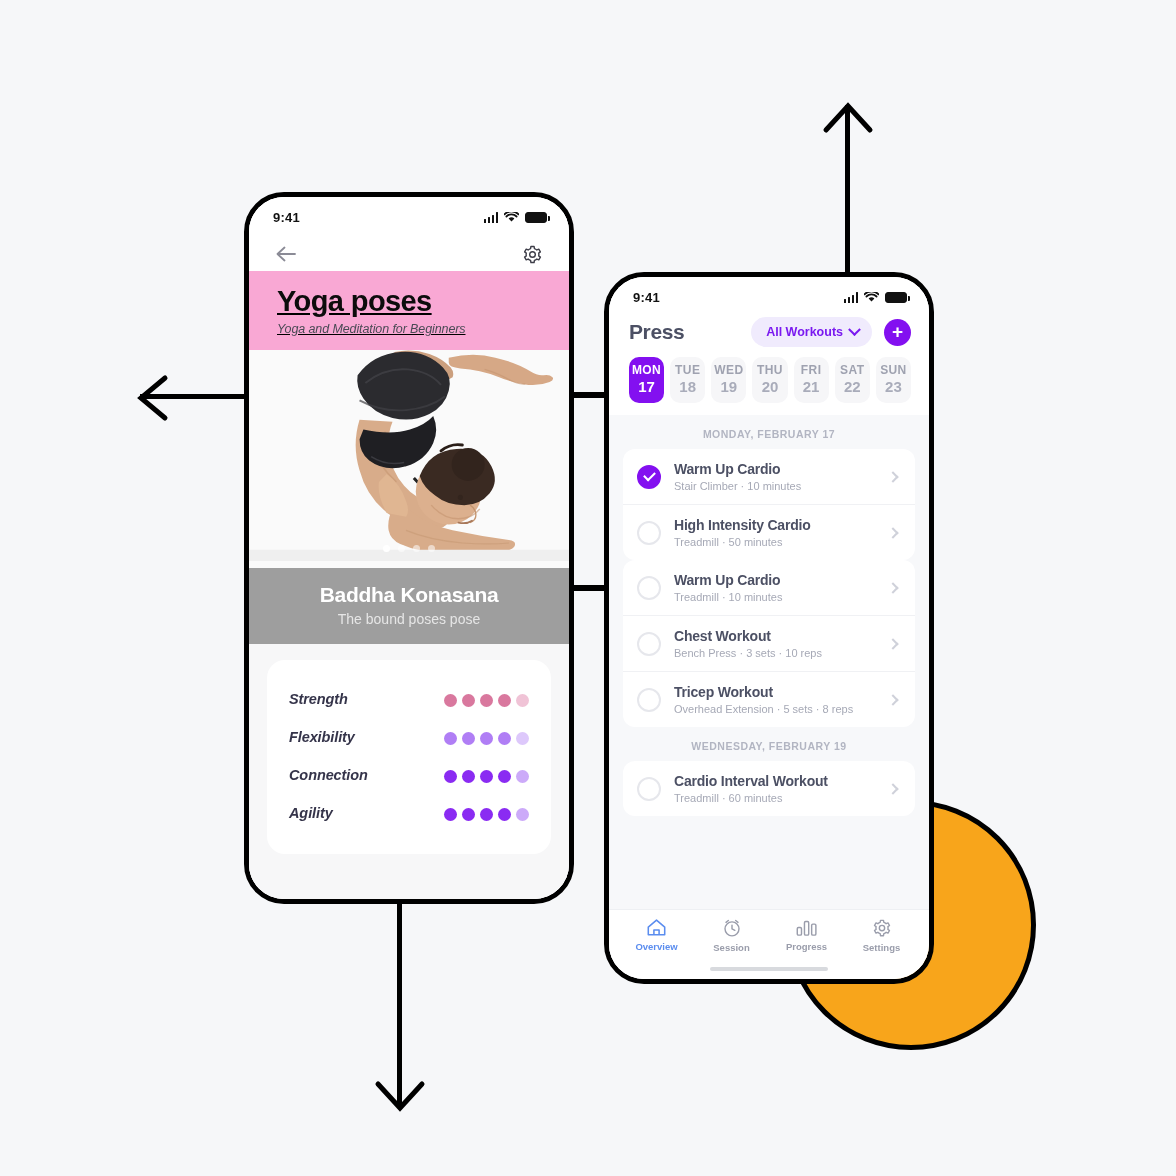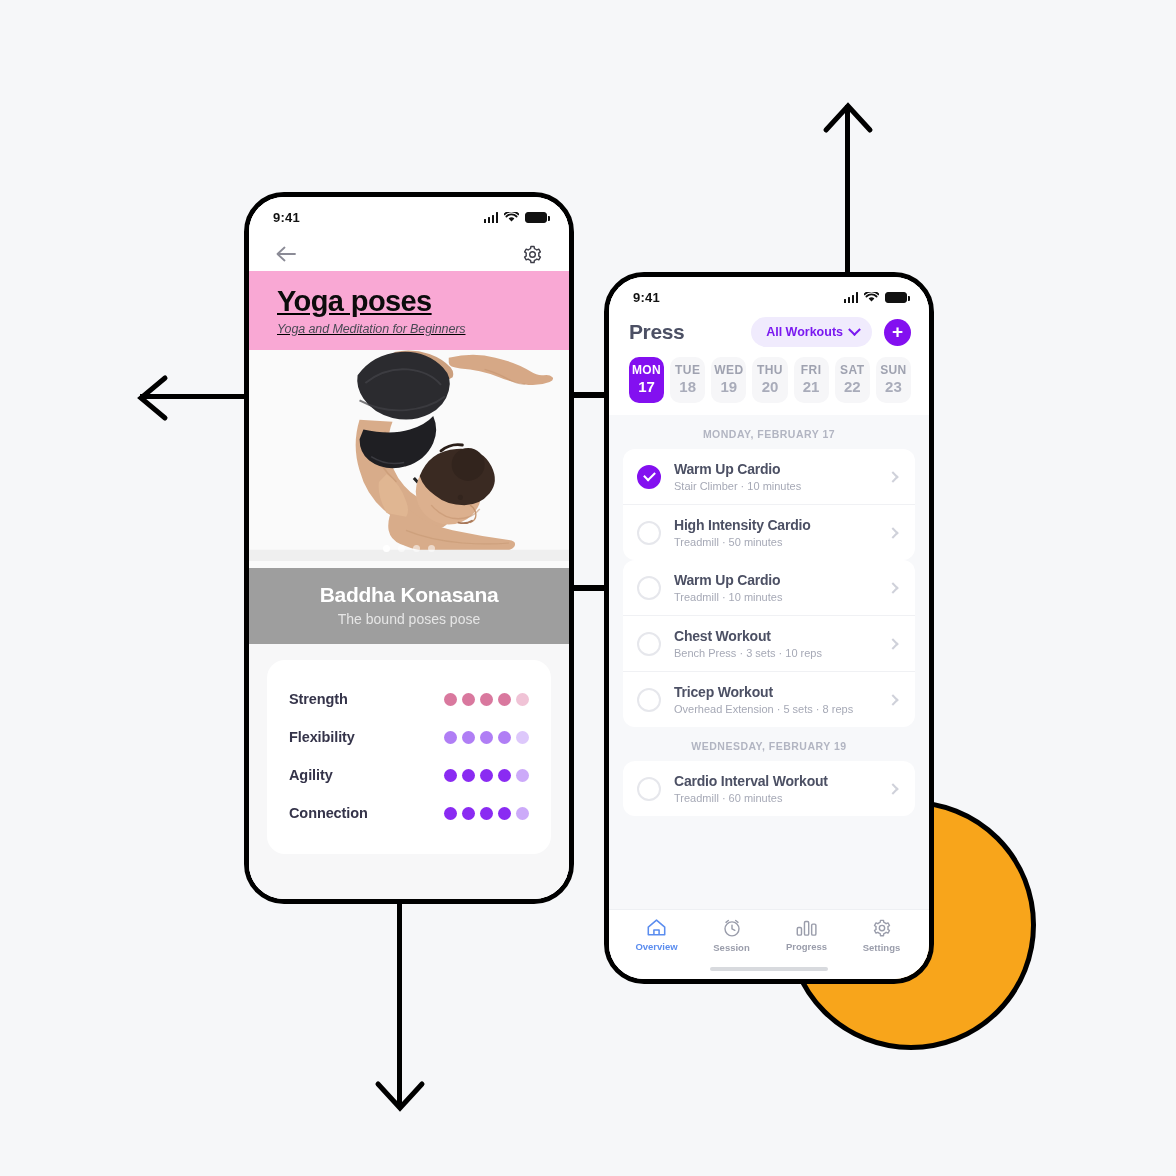--- a/index.html
+++ b/index.html
@@ -107,22 +107,23 @@
     background: #9e9e9e; text-align:center; padding: 15px 10px 17px 10px;
   }
   .pose-name { font-size: 21px; font-weight: bold; color: #fff; letter-spacing: -.3px; }
   .pose-desc { font-size: 14px; color: #e6e6e6; margin-top: 4px; }
 
   .stats-wrap { background:#f7f7f8; padding: 16px 18px 22px 18px; height: 100%; }
   .stats-card {
     background:#fff; border-radius: 18px; padding: 20px 22px 22px 22px;
   }
   .stat-row {
-    display:flex; align-items:center; justify-content:space-between;
+    display:flex; align-items:flex-end; justify-content:space-between;
     padding: 11px 0 11px 0;
+    font-style: italic;
   }
   .stat-label { font-size: 14.5px; font-weight: bold; color: #35344a; letter-spacing:-.1px; }
   .pips { display:flex; gap: 5px; }
   .pips i { display:block; width: 13px; height: 13px; border-radius: 50%; }
 
   
   .rp-body { background: #f7f8fa; height: 100%; display:flex; flex-direction:column; }
   .rp-header {
     background: #fff; padding: 6px 18px 10px 20px;
     display:flex; align-items:center; justify-content:space-between;
@@ -328,39 +329,39 @@
             <div class="stat-label">Flexibility</div>
             <div class="pips">
               <i style="background:#b07ef5"></i>
                 <i style="background:#b07ef5"></i>
                 <i style="background:#b07ef5"></i>
                 <i style="background:#b07ef5"></i>
                 <i style="background:#ddc8fb"></i>
             </div>
           </div>
           <div class="stat-row">
+            <div class="stat-label">Connection</div>
+            <div class="pips">
+              <i style="background:#8a2bf2"></i>
+                <i style="background:#8a2bf2"></i>
+                <i style="background:#8a2bf2"></i>
+                <i style="background:#8a2bf2"></i>
+                <i style="background:#ccaaf9"></i>
+            </div>
+          </div>
+          <div class="stat-row">
             <div class="stat-label">Agility</div>
             <div class="pips">
               <i style="background:#8a2bf2"></i>
                 <i style="background:#8a2bf2"></i>
                 <i style="background:#8a2bf2"></i>
                 <i style="background:#8a2bf2"></i>
                 <i style="background:#ccaaf9"></i>
             </div>
           </div>
-          <div class="stat-row">
-            <div class="stat-label">Connection</div>
-            <div class="pips">
-              <i style="background:#8a2bf2"></i>
-                <i style="background:#8a2bf2"></i>
-                <i style="background:#8a2bf2"></i>
-                <i style="background:#8a2bf2"></i>
-                <i style="background:#ccaaf9"></i>
-            </div>
-          </div>
         </div>
       </div>
 
     </div>
   </div>
 
   <div class="phone phone-right">
     <div class="rp-body">
 
       <div class="statusbar alt">

